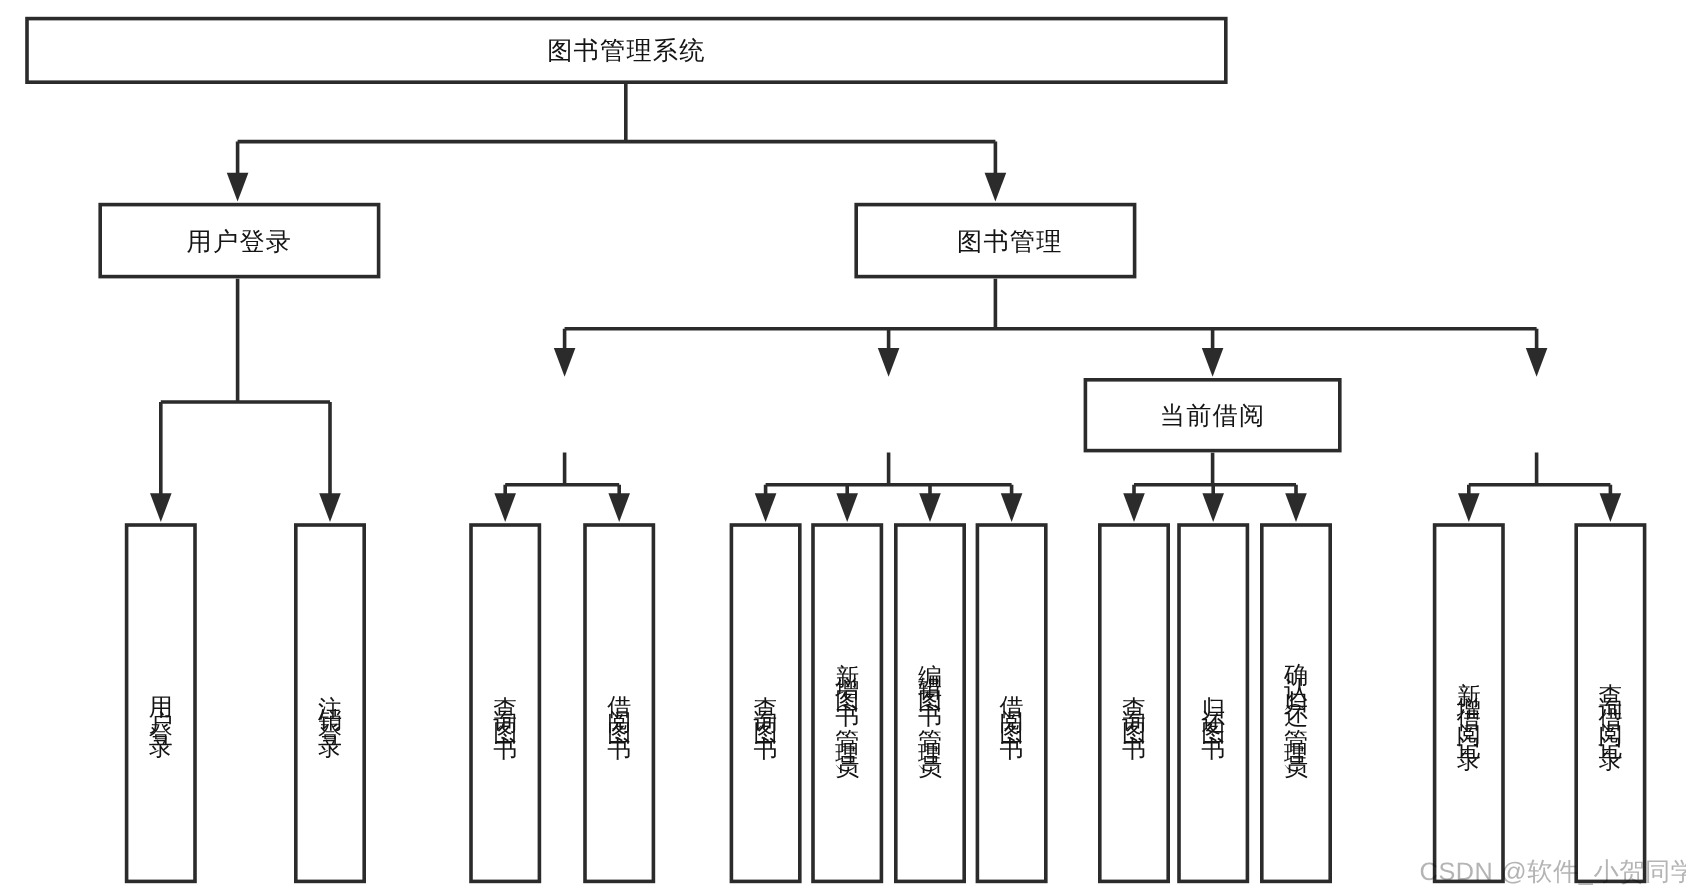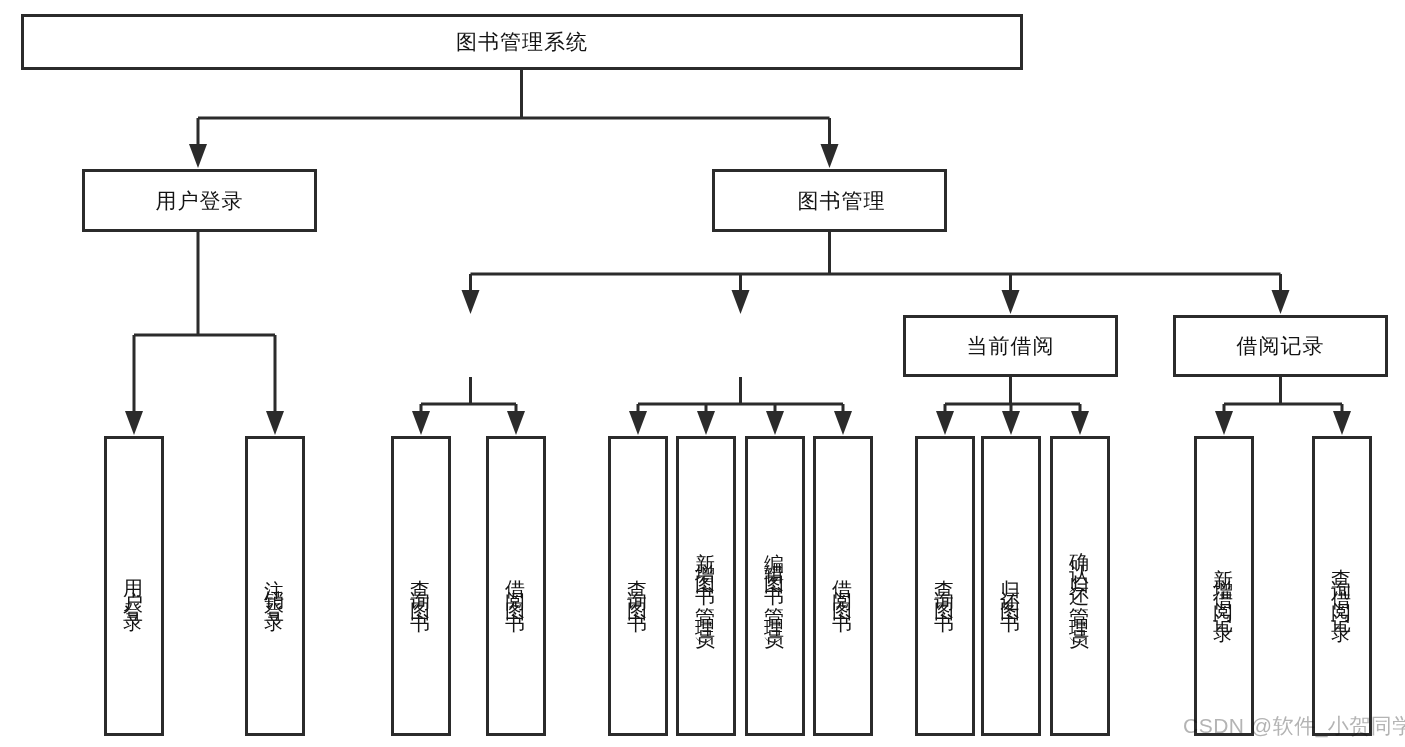--- a/index.html
+++ b/index.html
@@ -94,23 +94,20 @@
   <div class="box" style="left:82px;top:169px;width:235px;height:63px;">
     <span>用户登录</span>
   </div>
   <div class="box" style="left:712px;top:169px;width:235px;height:63px;padding-left:24px;">
     <span>图书管理</span>
   </div>
 
   <div class="box" style="left:903px;top:315px;width:215px;height:62px;">
     <span>当前借阅</span>
   </div>
-  <div class="box" style="left:1173px;top:315px;width:215px;height:62px;">
-    <span>借阅记录</span>
-  </div>
 
   <div class="box leaf" style="left:104px;top:436px;width:60px;height:300px;">
     <span>用户登录</span>
   </div>
   <div class="box leaf" style="left:245px;top:436px;width:60px;height:300px;">
     <span>注销登录</span>
   </div>
 
   <div class="box leaf" style="left:391px;top:436px;width:60px;height:300px;">
     <span>查询图书</span>

